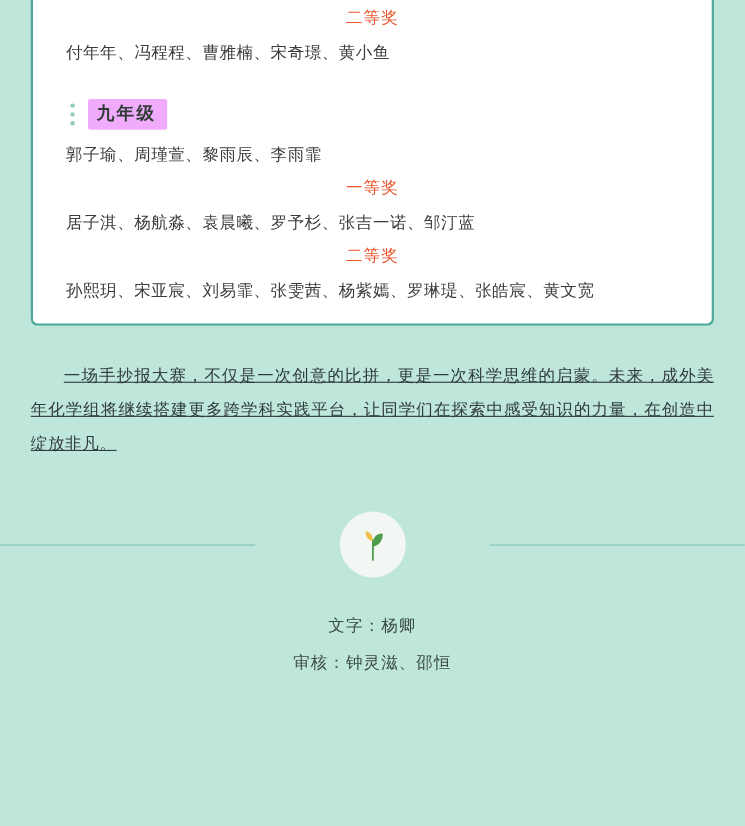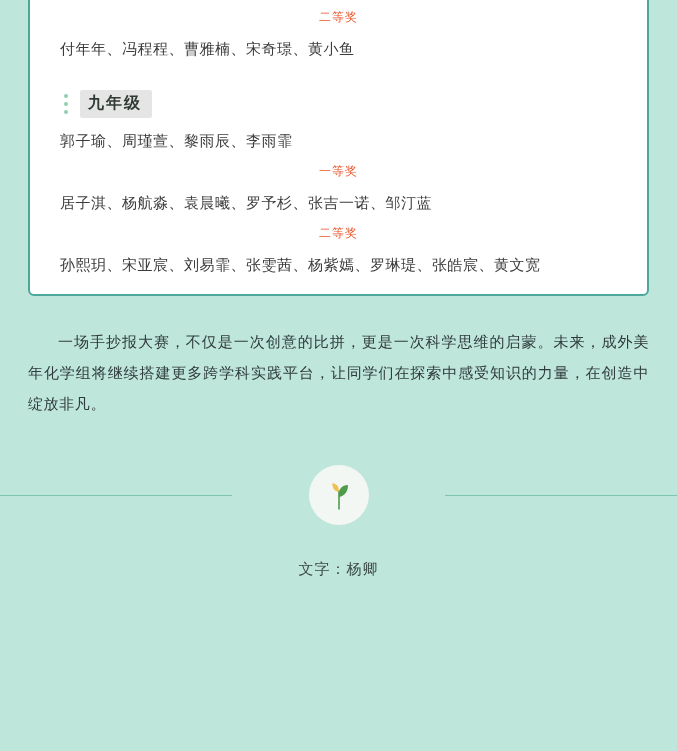--- a/index.html
+++ b/index.html
@@ -31,21 +31,21 @@
     padding: 0 18px 16px 18px;
     box-sizing: border-box;
     width: 621px;
     
     margin-top: -8px;
     padding-top: 6px;
   }
   .award-title {
     text-align: center;
     color: #e8552a;
-    font-size: 12px;
+    font-size: 15px;
     line-height: 26px;
     letter-spacing: 1px;
     margin: 4px 0 6px 0;
   }
   .name-line {
     font-size: 15px;
     color: #3b3b3b;
     line-height: 26px;
     letter-spacing: 0.5px;
     padding-left: 12px;
@@ -69,34 +69,35 @@
     border-radius: 50%;
     background: #8fd0ae;
     margin: 2px 0;
   }
   .grade-label {
     display: inline-block;
     font-size: 16px;
     font-weight: bold;
     color: #2f3b33;
     letter-spacing: 2px;
-    background: #e5e5e5;
+    background: #f0abfc;
     padding: 3px 10px 4px 8px;
     border-radius: 2px;
   }
 
   
   .para {
     margin: 30px 28px 0 28px;
     font-size: 15px;
     line-height: 31px;
     color: #2f3b3c;
     text-align: justify;
     letter-spacing: 0.6px;
     text-indent: 2em;
+    text-decoration: underline;
   }
 
   
   .divider {
     position: relative;
     margin-top: 46px;
     height: 60px;
   }
   .divider .rule {
     position: absolute;
@@ -117,21 +118,20 @@
     background: #f2f7f3;
     display: flex;
     align-items: center;
     justify-content: center;
   }
 
   
   .credits {
     margin-top: 28px;
     text-align: center;
-    font-family: Liberation Serif, serif;
   }
   .credits div {
     font-size: 15px;
     line-height: 33px;
     color: #3a4a47;
     letter-spacing: 1px;
   }
 </style>
 </head>
 <body>
@@ -171,15 +171,16 @@
       <svg width="40" height="40" viewBox="0 0 40 40" aria-hidden="true">
         <path d="M20 34 L20 16" stroke="#4e9b4b" stroke-width="1.6" fill="none" stroke-linecap="round"></path>
         <path d="M20 22 C26 21 29 16 29 10 C23 10 19 14 20 22 Z" fill="#4e9b4b"></path>
         <path d="M19.5 17 C15 16 13 12 13.5 8 C18 9 20.5 12 19.5 17 Z" fill="#f0c04a"></path>
       </svg>
     </div>
   </div>
 
   <div class="credits">
     <div>文字：杨卿</div>
+    <div>审核：钟灵滋、邵恒</div>
   </div>
 
 </div>
 
 </body></html>

